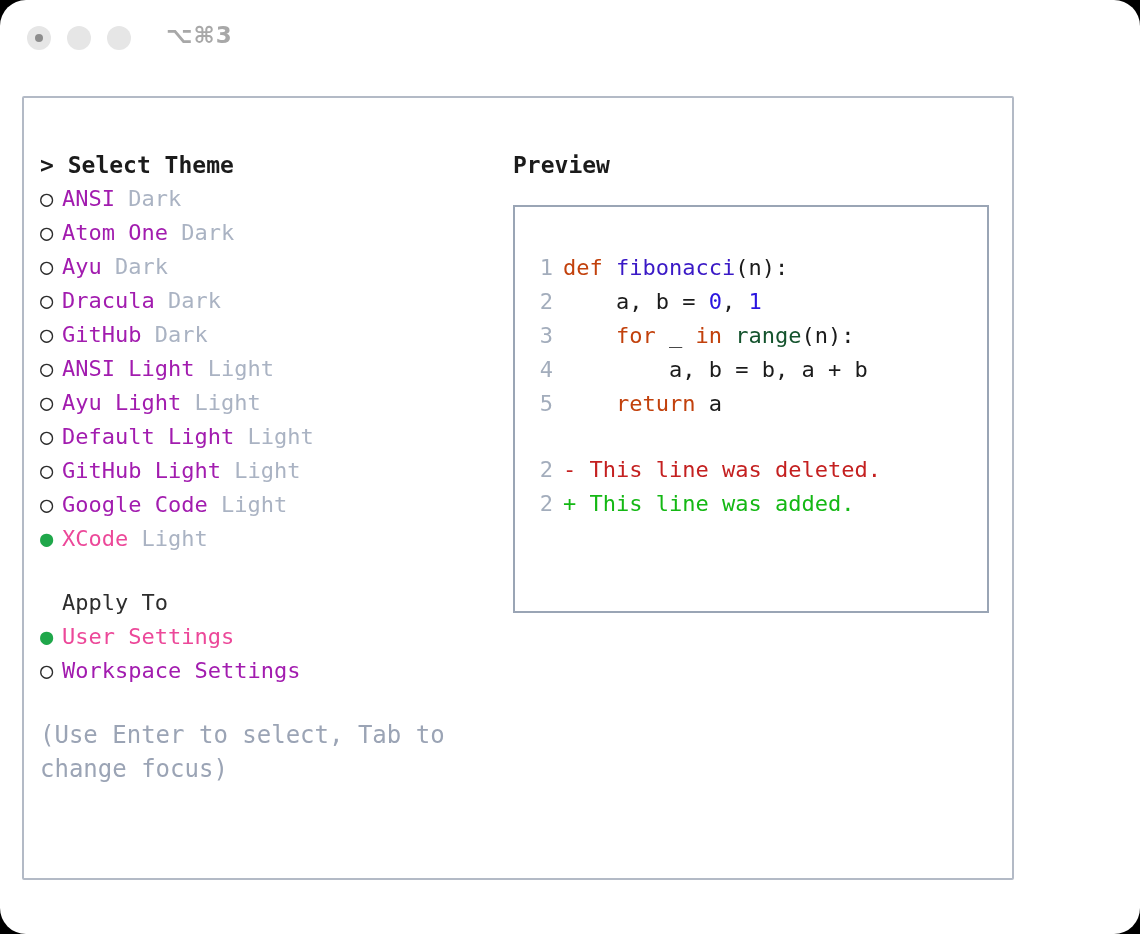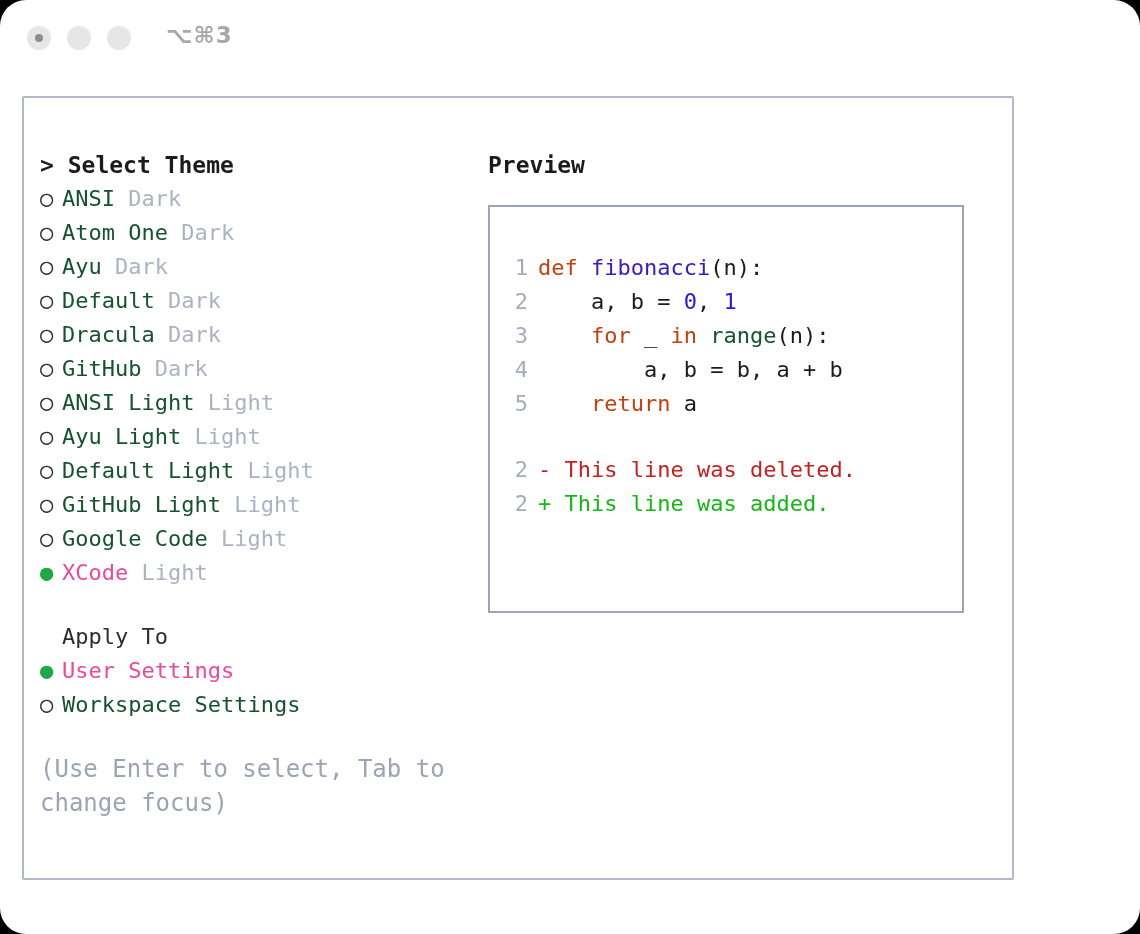--- a/index.html
+++ b/index.html
@@ -99,21 +99,21 @@
     white-space: pre;
     color: #2d2d2d;
     letter-spacing: 0px;
   }
   .bullet {
     display: inline-block;
     width: 22px;
   }
   .bullet.sel { color: #1fa74a; }
   .bullet.unsel { color: #2d2d2d; }
-  .opt-name { color: #14532d; }
+  .opt-name { color: #a21caf; }
   .opt-row.selected .opt-name { color: #ec4899; }
   .opt-tag { color: #aab3c3; }
   .spacer-30 { height: 30px; }
 
   .apply-title {
     font-size: 22px;
     line-height: 34px;
     color: #2d2d2d;
     white-space: pre;
     padding-left: 22px;
@@ -124,21 +124,21 @@
     line-height: 34px;
     color: #9ba4b5;
     width: 406px;
     white-space: pre-wrap;
     word-break: normal;
   }
 
   
   #right-col {
     position: absolute;
-    left: 464px;
+    left: 489px;
     top: 50px;
     width: 500px;
   }
   #preview-title {
     font-size: 23px;
     font-weight: 700;
     color: #1b1b1b;
     white-space: pre;
     line-height: 34px;
   }
@@ -194,21 +194,20 @@
   </div>
 
   <div id="card">
 
     <div id="left-col">
       <div class="header-line">&gt; Select Theme</div>
       <div id="theme-list">
           <div class="opt-row"><span class="bullet unsel">○</span><span class="opt-name">ANSI</span><span> </span><span class="opt-tag">Dark</span></div>
           <div class="opt-row"><span class="bullet unsel">○</span><span class="opt-name">Atom One</span><span> </span><span class="opt-tag">Dark</span></div>
           <div class="opt-row"><span class="bullet unsel">○</span><span class="opt-name">Ayu</span><span> </span><span class="opt-tag">Dark</span></div>
-          <div class="opt-row"><span class="bullet unsel">○</span><span class="opt-name">Default</span><span> </span><span class="opt-tag">Dark</span></div>
           <div class="opt-row"><span class="bullet unsel">○</span><span class="opt-name">Dracula</span><span> </span><span class="opt-tag">Dark</span></div>
           <div class="opt-row"><span class="bullet unsel">○</span><span class="opt-name">GitHub</span><span> </span><span class="opt-tag">Dark</span></div>
           <div class="opt-row"><span class="bullet unsel">○</span><span class="opt-name">ANSI Light</span><span> </span><span class="opt-tag">Light</span></div>
           <div class="opt-row"><span class="bullet unsel">○</span><span class="opt-name">Ayu Light</span><span> </span><span class="opt-tag">Light</span></div>
           <div class="opt-row"><span class="bullet unsel">○</span><span class="opt-name">Default Light</span><span> </span><span class="opt-tag">Light</span></div>
           <div class="opt-row"><span class="bullet unsel">○</span><span class="opt-name">GitHub Light</span><span> </span><span class="opt-tag">Light</span></div>
           <div class="opt-row"><span class="bullet unsel">○</span><span class="opt-name">Google Code</span><span> </span><span class="opt-tag">Light</span></div>
           <div class="opt-row selected"><span class="bullet sel">●</span><span class="opt-name">XCode</span><span> </span><span class="opt-tag">Light</span></div>
         </div>
 

